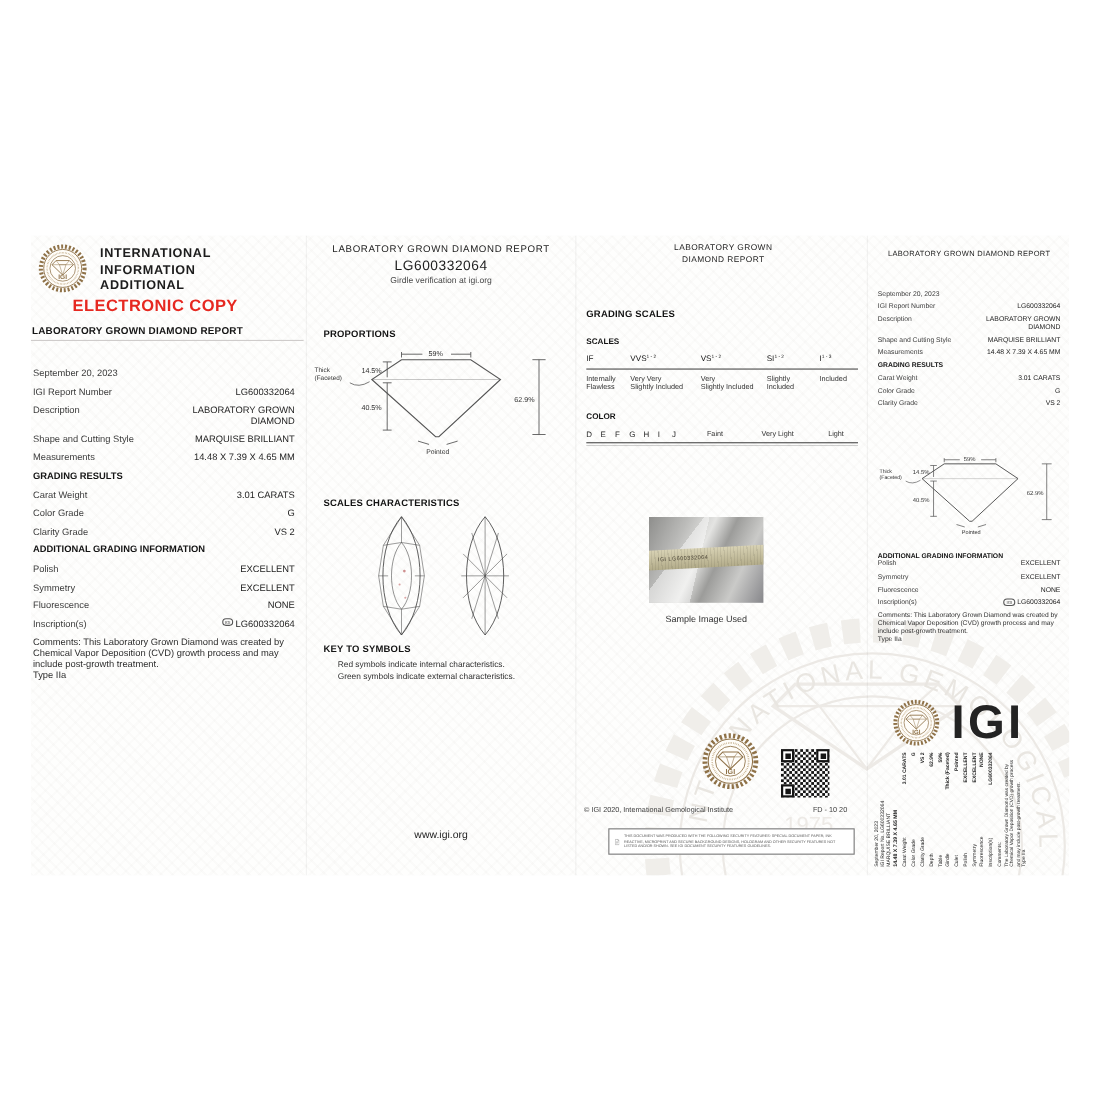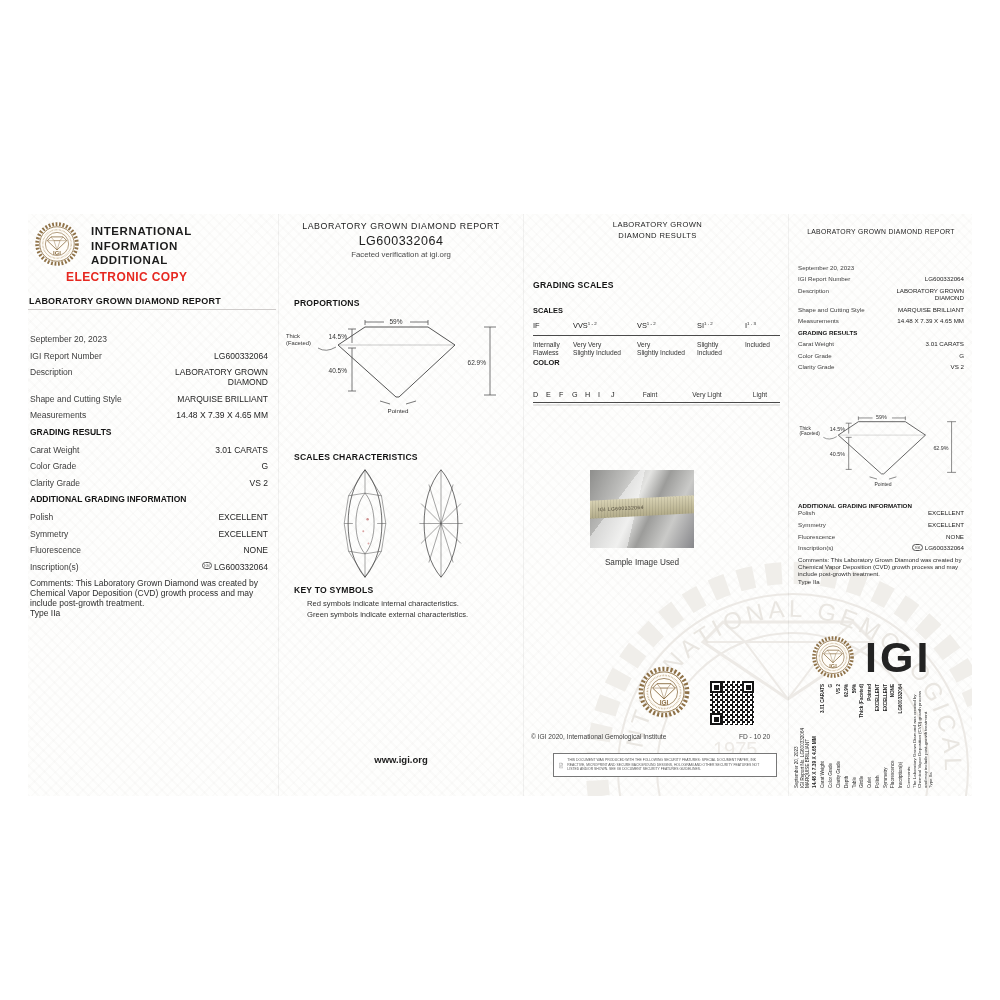--- a/index.html
+++ b/index.html
@@ -17,36 +17,36 @@
   .row{display:flex;justify-content:space-between;align-items:flex-start;}
   .val{text-align:right;white-space:pre-line;color:#1e1e1e;}
   .lbl{color:#3c3c3c;}
   .hd{font-weight:bold;color:#141414;}
   .insc-ico{display:inline-block;font-size:4px;line-height:5px;border:1px solid #555;border-radius:4px;
     padding:0 1.5px;margin-right:2px;vertical-align:top;color:#444;}
   
   .p1{left:0;width:248px;}
   .p1-logo{position:absolute;left:5px;top:6px;display:flex;gap:10px;align-items:center;}
   .org{font-size:11.5px;font-weight:bold;letter-spacing:.6px;color:#1c1c1c;line-height:14.5px;padding-top:4px;}
-  .ecopy{position:absolute;left:38px;top:56px;font-size:12px;font-weight:bold;letter-spacing:.4px;}
+  .ecopy{position:absolute;left:38px;top:56px;font-size:15px;font-weight:bold;letter-spacing:.4px;}
   .p1-title{position:absolute;left:1px;top:82px;font-size:9px;font-weight:bold;letter-spacing:.2px;color:#151515;}
   .p1-rule{position:absolute;left:0;top:95px;width:248px;height:1px;background:#cfcccb;}
   .p1-body{position:absolute;left:2px;right:8px;top:120px;font-size:8.5px;line-height:10px;}
   .p1-body .row{margin-bottom:6.5px;}
   .p1-body .sec{margin:2px 0 8px 0;font-size:8.5px;}
   .comments{white-space:pre-line;color:#2e2e2e;margin-top:4px;line-height:10px;}
   
   .p2{left:252px;width:242px;}
   .ctr{text-align:center;width:100%;}
   .p2-title{top:7px;font-size:8.8px;letter-spacing:.6px;color:#222;}
   .p2-num{top:20px;font-size:12.5px;letter-spacing:.5px;color:#1d1d1d;}
   .p2-verif{top:36px;font-size:7.8px;color:#4a4a4a;}
   .sec-h{font-size:8.6px;font-weight:bold;color:#141414;letter-spacing:.2px;}
   .key-lines{position:absolute;left:27px;top:385px;font-size:7.6px;line-height:10.5px;color:#333;}
-  .website{position:absolute;left:0;top:540px;width:100%;text-align:center;font-size:9.5px;font-weight:bold;color:#1c1c1c;}
+  .website{position:absolute;left:0;top:540px;width:100%;text-align:center;font-size:9.5px;font-weight:normal;color:#1c1c1c;}
   
   .p3{left:497px;width:265px;}
   .p3-title{top:6px;font-size:7.6px;letter-spacing:.4px;color:#222;line-height:10.5px;}
   .scale-row{position:absolute;left:8px;right:8px;display:flex;}
   .w1{width:40px;} .w2{width:64px;} .w3{width:60px;} .w4{width:48px;} .w5{width:36px;}
   .cl-grade{font-size:7.4px;color:#222;}
   .cl-grade sup{font-size:4.4px;}
   .cl-desc{font-size:6.6px;line-height:8px;color:#333;white-space:pre-line;}
   .cl-line{position:absolute;left:8px;right:10px;top:121px;height:1px;background:#4a4a4a;}
   .col-letter{width:13px;font-size:7.2px;color:#222;}
@@ -201,21 +201,21 @@
         <span class="val"><span class="insc-ico">IGI</span><span>LG600332064</span></span>
       </div>
       <div class="comments">Comments: This Laboratory Grown Diamond was created by Chemical Vapor Deposition (CVD) growth process and may include post-growth treatment.
 Type IIa</div>
     </div>
   </div>
 
   <div class="panel p2">
     <div class="abs ctr p2-title">LABORATORY GROWN DIAMOND REPORT</div>
     <div class="abs ctr p2-num">LG600332064</div>
-    <div class="abs ctr p2-verif">Faceted verification at igi.org</div>
+    <div class="abs ctr p2-verif">Girdle verification at igi.org</div>
 
     <div class="abs sec-h" style="left:14px;top:84px">PROPORTIONS</div>
 
     <svg class="abs" style="left:4px;top:103px" width="220" height="100" viewBox="0 0 220 100">
       <g stroke="#555" fill="none" stroke-width="1">
         <path d="M81,10 L144,10 L171,28 L115,80 L112,80 L54,28 Z"></path>
         <path d="M54,28 L171,28" stroke-width="0.5" opacity="0.6"></path>
         <path d="M96,84 L106,87 M132,84 L122,87" stroke-width="0.8"></path>
         <path d="M81,3 L81,8 M144,3 L144,8 M81,5 L100,5 M126,5 L144,5" stroke-width="0.8"></path>
         <path d="M68,12 L68,26 M64,12 L72,12 M68,31 L68,74 M64,31 L72,31 M64,74 L72,74" stroke-width="0.8"></path>
@@ -260,21 +260,21 @@
       <div>Red symbols indicate internal characteristics.</div>
       <div>Green symbols indicate external characteristics.</div>
     </div>
 
     <div class="website">www.igi.org</div>
   </div>
 
   <div class="panel p3">
     <div class="abs ctr p3-title">
       <div>LABORATORY GROWN</div>
-      <div>DIAMOND RESULTS</div>
+      <div>DIAMOND REPORT</div>
     </div>
 
     <div class="abs sec-h" style="left:8px;top:66px">GRADING SCALES</div>
     <div class="abs hd" style="left:8px;top:92px;font-size:7.4px">SCALES</div>
 
     <div class="scale-row" style="top:107px">
       <span class="cl-grade w1"><span>IF</span><sup></sup></span>
       <span class="cl-grade w2"><span>VVS</span><sup>1 - 2</sup></span>
       <span class="cl-grade w3"><span>VS</span><sup>1 - 2</sup></span>
       <span class="cl-grade w4"><span>SI</span><sup>1 - 2</sup></span>
@@ -286,21 +286,21 @@
 Flawless</span>
       <span class="cl-desc w2">Very Very
 Slightly Included</span>
       <span class="cl-desc w3">Very
 Slightly Included</span>
       <span class="cl-desc w4">Slightly
 Included</span>
       <span class="cl-desc w5">Included</span>
     </div>
 
-    <div class="abs hd" style="left:8px;top:144px;font-size:7.4px">COLOR</div>
+    <div class="abs hd" style="left:8px;top:160px;font-size:7.4px">COLOR</div>
     <div class="scale-row" style="top:176px;align-items:center">
       <span class="col-letter">D</span>
       <span class="col-letter">E</span>
       <span class="col-letter">F</span>
       <span class="col-letter">G</span>
       <span class="col-letter">H</span>
       <span class="col-letter">I</span>
       <span class="col-letter">J</span>
       <span class="col-range" style="width:52px">Faint</span>
       <span class="col-range" style="width:62px">Very Light</span>

